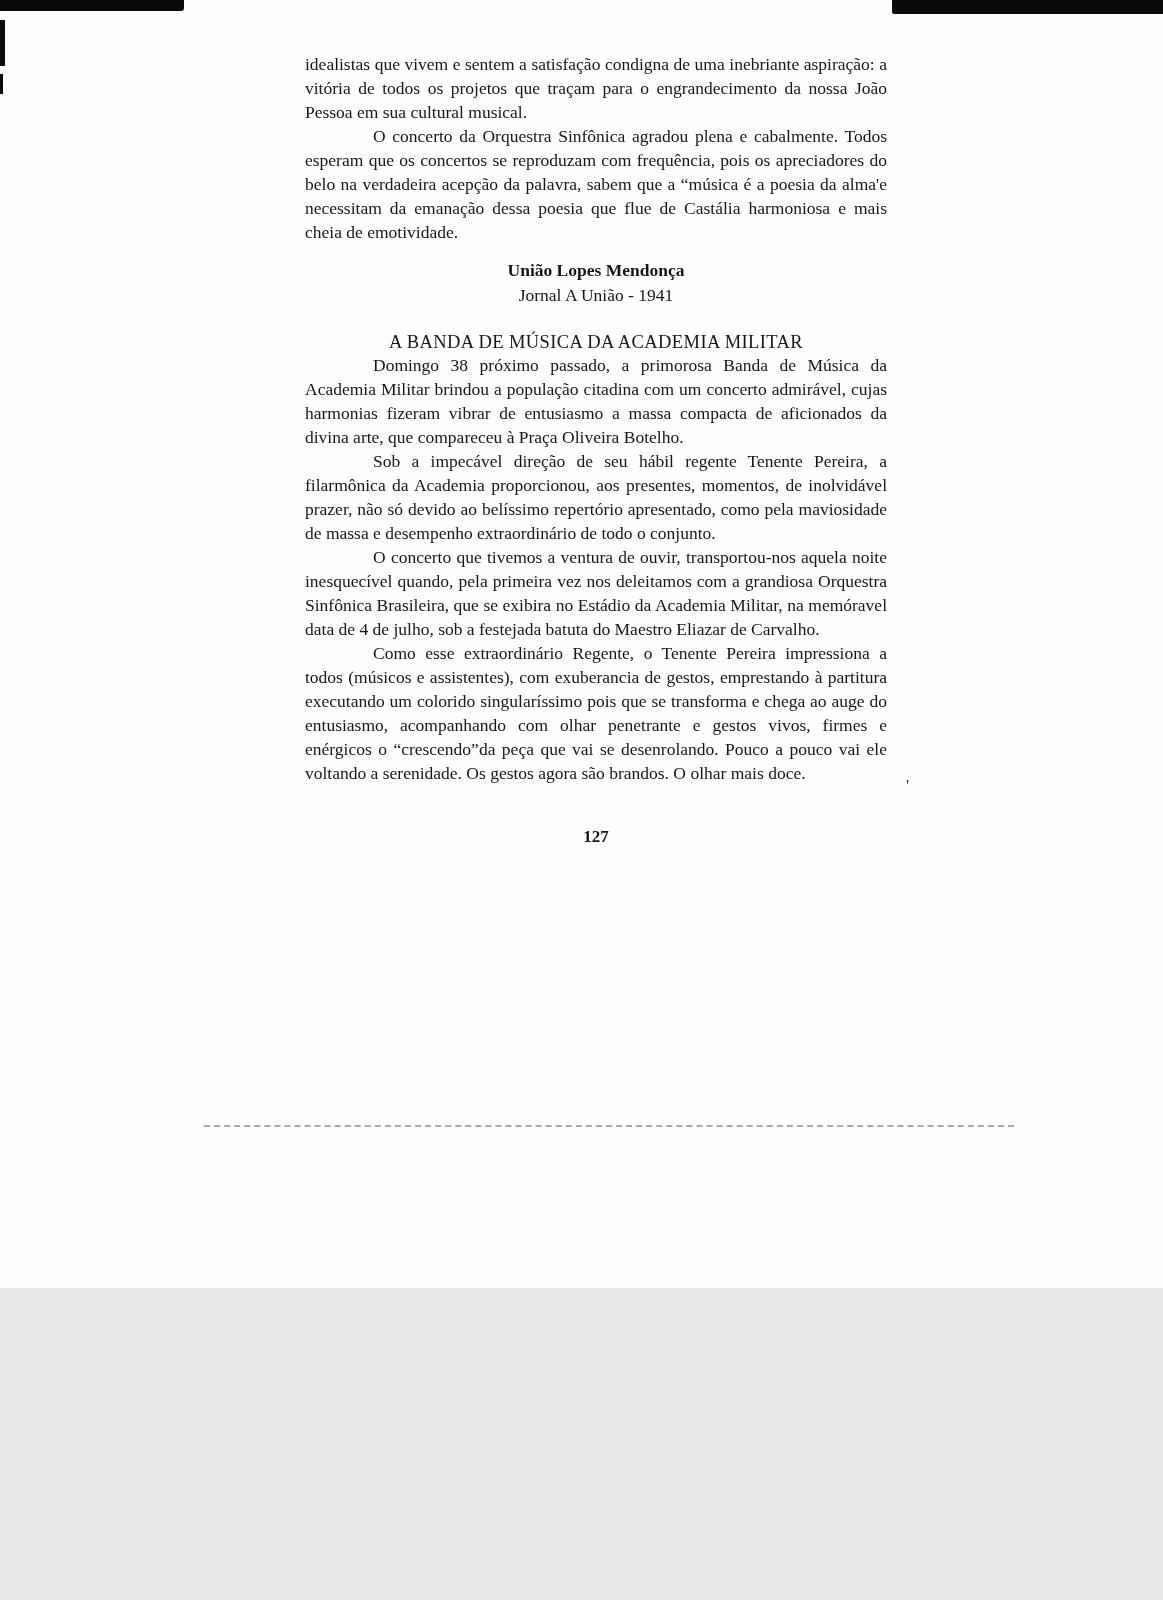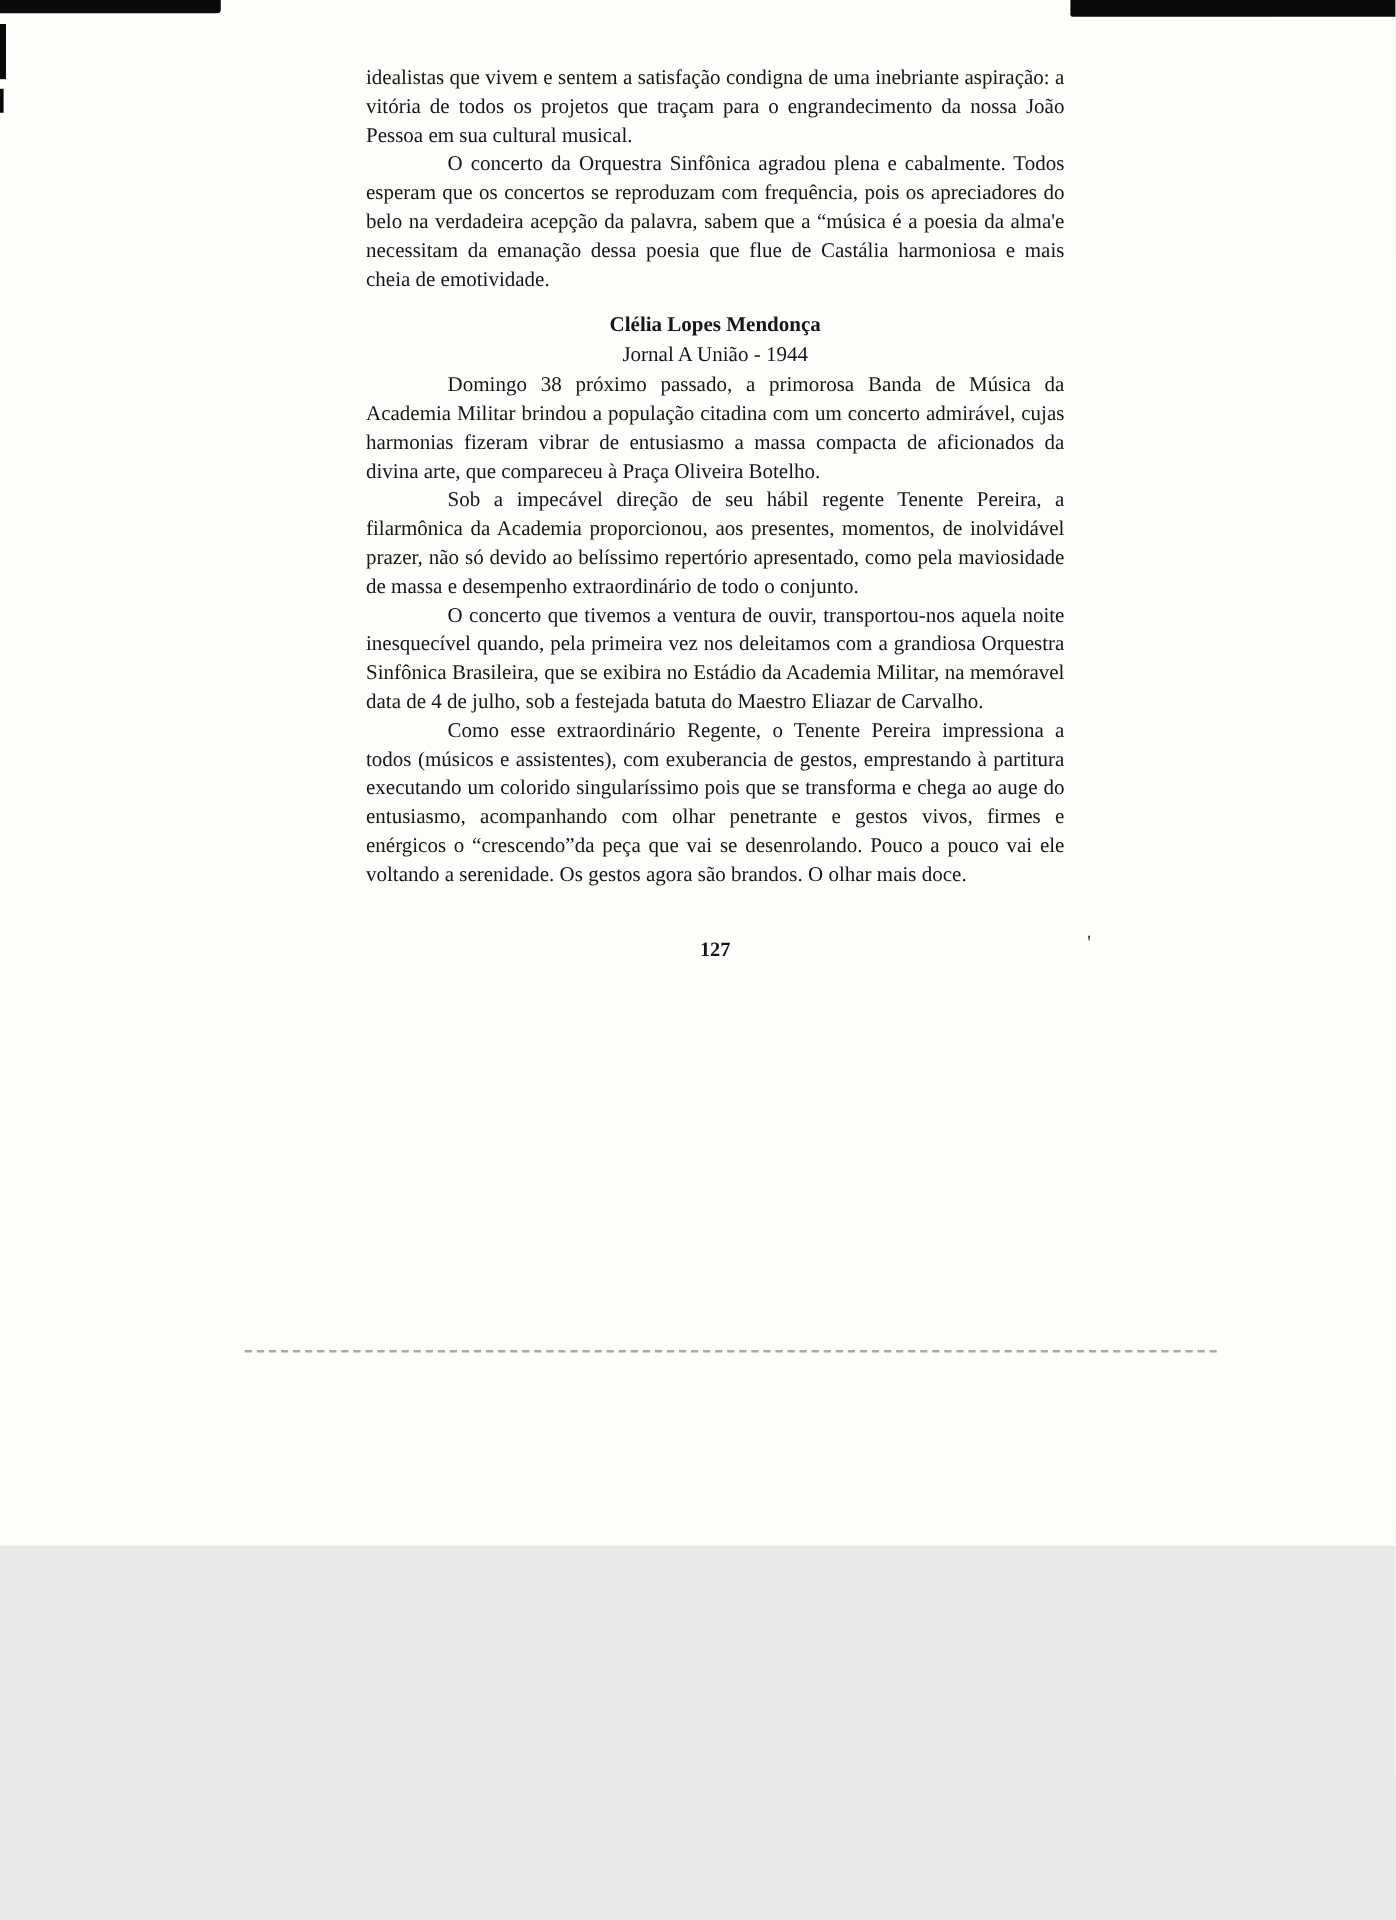--- a/index.html
+++ b/index.html
@@ -97,25 +97,26 @@
   <div class="artifact edge-1"></div>
   <div class="artifact edge-2"></div>
 
   <div class="text-column">
 
     <p class="body">idealistas que vivem e sentem a satisfação condigna de uma inebriante aspiração: a vitória de todos os projetos que traçam para o engrandecimento da nossa João Pessoa em sua cultural musical.</p>
 
     <p class="body indent">O concerto da Orquestra Sinfônica agradou plena e cabalmente. Todos esperam que os concertos se reproduzam com frequência, pois os apreciadores do belo na verdadeira acepção da palavra, sabem que a “música é a poesia da alma'e necessitam da emanação dessa poesia que flue de Castália harmoniosa e mais cheia de emotividade.</p>
 
     <div class="byline">
-      <div class="byline-name">Clélia Lopes Mendonça</div>
-      <div class="byline-source">Jornal A União - 1944</div>
+      <div class="byline-name">União Lopes Mendonça</div>
+      <div class="byline-source">Jornal A União - 1941</div>
     </div>
 
 
+    <h2 class="heading">A BANDA DE MÚSICA DA ACADEMIA MILITAR</h2>
 
     <p class="body indent first-after-heading">Domingo 38 próximo passado, a primorosa Banda de Música da Academia Militar brindou a população citadina com um concerto admirável, cujas harmonias fizeram vibrar de entusiasmo a massa compacta de aficionados da divina arte, que compareceu à Praça Oliveira Botelho.</p>
 
     <p class="body indent">Sob a impecável direção de seu hábil regente Tenente Pereira, a filarmônica da Academia proporcionou, aos presentes, momentos, de inolvidável prazer, não só devido ao belíssimo repertório apresentado, como pela maviosidade de massa e desempenho extraordinário de todo o conjunto.</p>
 
     <p class="body indent">O concerto que tivemos a ventura de ouvir, transportou-nos aquela noite inesquecível quando, pela primeira vez nos deleitamos com a grandiosa Orquestra Sinfônica Brasileira, que se exibira no Estádio da Academia Militar, na memóravel data de 4 de julho, sob a festejada batuta do Maestro Eliazar de Carvalho.</p>
 
     <p class="body indent spaced">Como esse extraordinário Regente, o Tenente Pereira impressiona a todos (músicos e assistentes), com exuberancia de gestos, emprestando à partitura executando um colorido singularíssimo pois que se transforma e chega ao auge do entusiasmo, acompanhando com olhar penetrante e gestos vivos, firmes e enérgicos o “crescendo”da peça que vai se desenrolando. Pouco a pouco vai ele voltando a serenidade. Os gestos agora são brandos. O olhar mais doce.</p>
 
     <div class="page-number">127</div>

